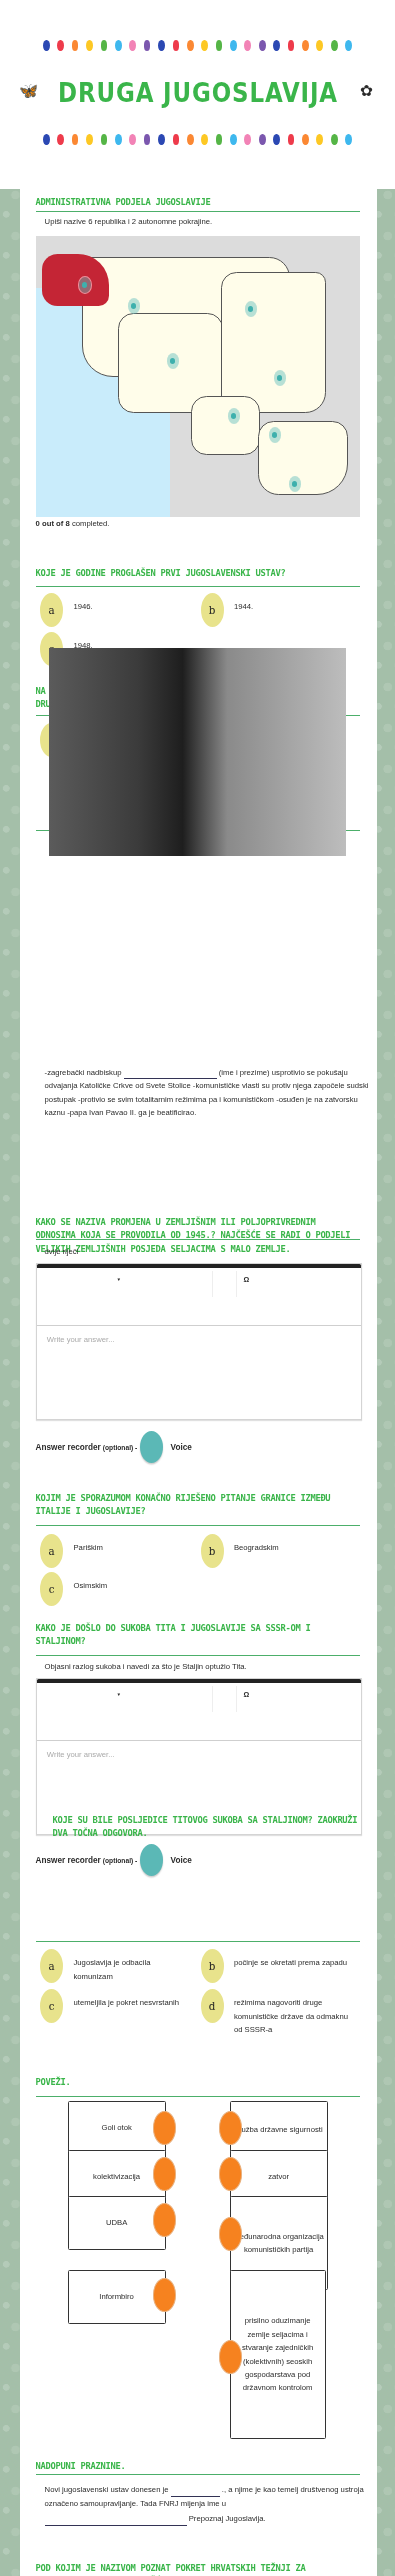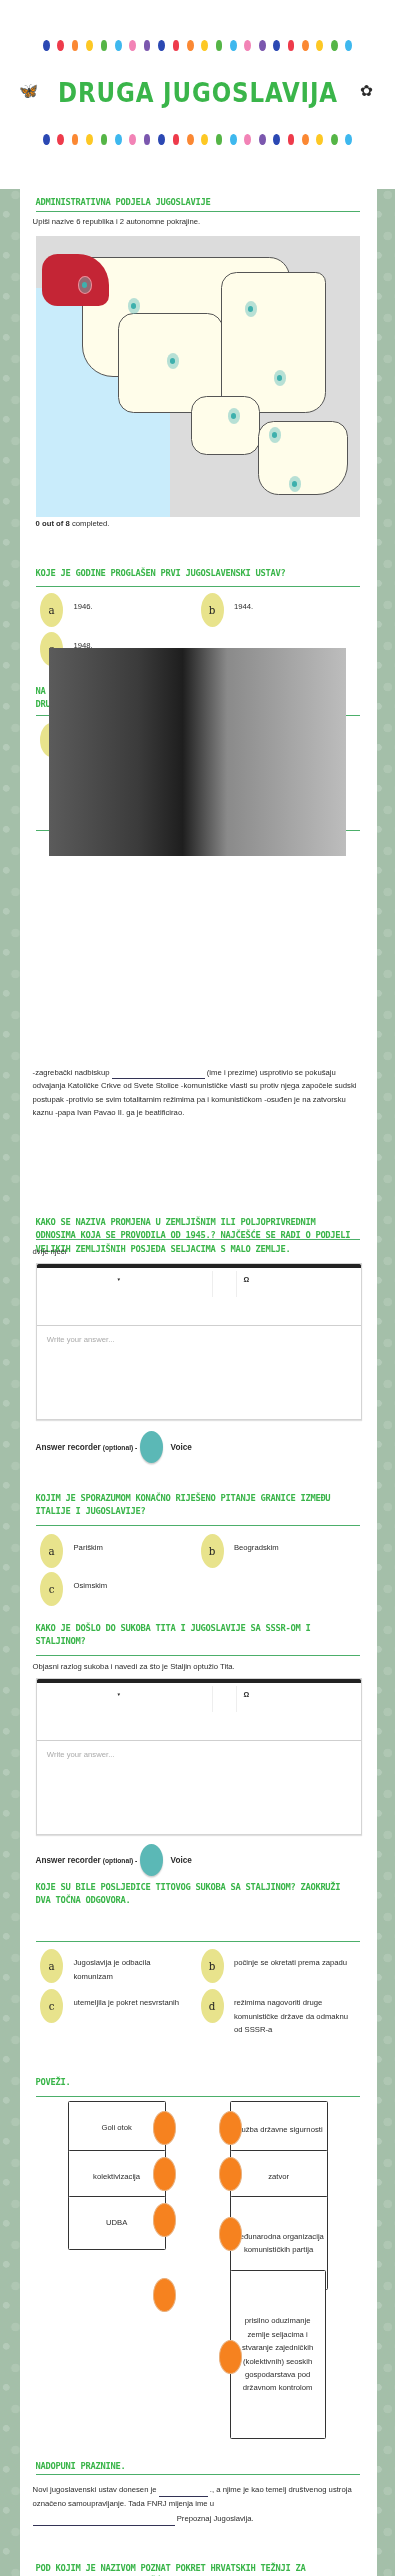--- a/index.html
+++ b/index.html
@@ -33,21 +33,21 @@
     background:#ffffff; border-radius:0 0 2.1px 2.1px;
   }
   .abs { position:absolute; }
   .q-title {
     position:absolute; left:16px; width:324px;
     font-family:"DejaVu Sans Mono", monospace; font-weight:bold; font-size:8.8px; line-height:13.4px;
     color:#3ab54a; text-transform:uppercase; letter-spacing:-0.3px;
   }
   .q-title.center { text-align:center; }
   .rule { position:absolute; left:16px; width:324px; height:0.5px; background:#4caf6a; }
-  .instr { position:absolute; left:13px; width:324px; font-size:7.7px; line-height:13.4px; color:#2b2b2b; }
+  .instr { position:absolute; left:25px; width:324px; font-size:7.7px; line-height:13.4px; color:#2b2b2b; }
   .opt { position:absolute; display:flex; align-items:flex-start; width:155px; }
   .opt-badge {
     flex:0 0 23px; width:23px; height:34px; border-radius:50%;
     background:#e8e38c; display:flex; align-items:center; justify-content:center;
     font-family:"DejaVu Serif", serif; font-size:10.3px; color:#222;
   }
   .opt-text { margin-left:10.3px; margin-top:7.2px; font-size:7.7px; line-height:13.4px; color:#2b2b2b; width:118px; }
   .map {
     position:absolute; left:16px; top:47px; width:324px; height:281px; background:#dcdcdc; overflow:hidden;
   }
@@ -247,21 +247,21 @@
       </div>
     <textarea placeholder="Write your answer..." style=""></textarea>
   </div>
   <div class="recorder" style="top:1655px;">
       <span>Answer recorder</span>
       <span class="opt-small">(optional) -</span>
       <span class="rec-btn"></span>
       <span>Voice</span>
     </div>
 
-  <div class="q-title" style="top:1692px;">Koje su bile posljedice Titovog sukoba sa Staljinom? Zaokruži dva točna odgovora.</div>
+  <div class="q-title" style="top:1625px;margin-left:17px;">Koje su bile posljedice Titovog sukoba sa Staljinom? Zaokruži dva točna odgovora.</div>
   <div class="rule" style="top:1752px;"></div>
   <div class="opt" style="left:20.6px;top:1760px;">
       <span class="opt-badge">a</span>
       <span class="opt-text">Jugoslavija je odbacila komunizam</span>
     </div>
   <div class="opt" style="left:181px;top:1760px;">
       <span class="opt-badge">b</span>
       <span class="opt-text">počinje se okretati prema zapadu</span>
     </div>
   <div class="opt" style="left:20.6px;top:1800px;">
@@ -283,20 +283,21 @@
   <div class="match-box" style="left:48px;top:1961px;width:96px;height:52px;">kolektivizacija</div>
   <div class="match-dot" style="left:133px;top:1968px;"></div>
   <div class="match-box" style="left:210px;top:1961px;width:96px;height:52px;">zatvor</div>
   <div class="match-dot" style="left:199px;top:1968px;"></div>
 
   <div class="match-box" style="left:48px;top:2007px;width:96px;height:52px;">UDBA</div>
   <div class="match-dot" style="left:133px;top:2014px;"></div>
   <div class="match-box" style="left:210px;top:2007px;width:96px;height:92px;">međunarodna organizacija komunističkih partija</div>
   <div class="match-dot" style="left:199px;top:2028px;"></div>
 
+  <div class="match-box" style="left:48px;top:2081px;width:96px;height:52px;">Informbiro</div>
   <div class="match-dot" style="left:133px;top:2089px;"></div>
   <div class="match-box" style="left:210px;top:2081px;width:96px;height:169px;padding:0 4.1px;box-sizing:border-box;">prisilno oduzimanje zemlje seljacima i stvaranje zajedničkih (kolektivnih) seoskih gospodarstava pod državnom kontrolom</div>
   <div class="match-dot" style="left:199px;top:2151px;"></div>
 
   <div class="q-title" style="top:2271px;">Nadopuni praznine.</div>
   <div class="rule" style="top:2285px;"></div>
   <div class="instr" style="top:2293px;line-height:14px;"><span>Novi jugoslavenski ustav donesen je</span> <span class="blank" style="width:49px;">&nbsp;</span> <span>., a njime je kao temelj društvenog ustroja označeno samoupravljanje. Tada FNRJ mijenja ime u</span> <span class="blank" style="width:142px;">&nbsp;</span> <span>Prepoznaj Jugoslavija.</span></div>
 
   <div class="q-title" style="top:2373px;">Pod kojim je nazivom poznat pokret hrvatskih težnji za nacionalnom ravnopravnošću 70-ih godina?</div>
 

